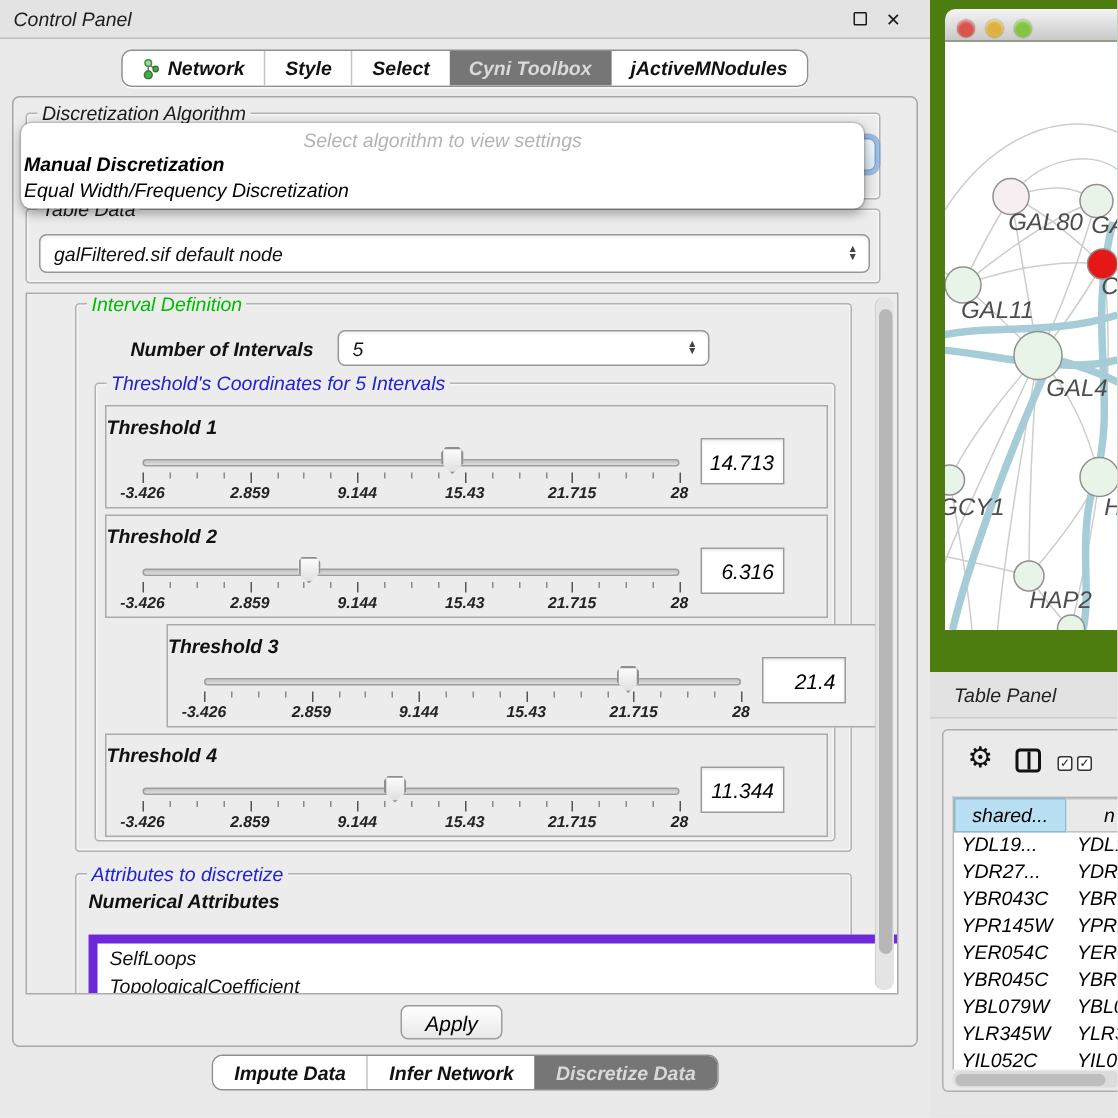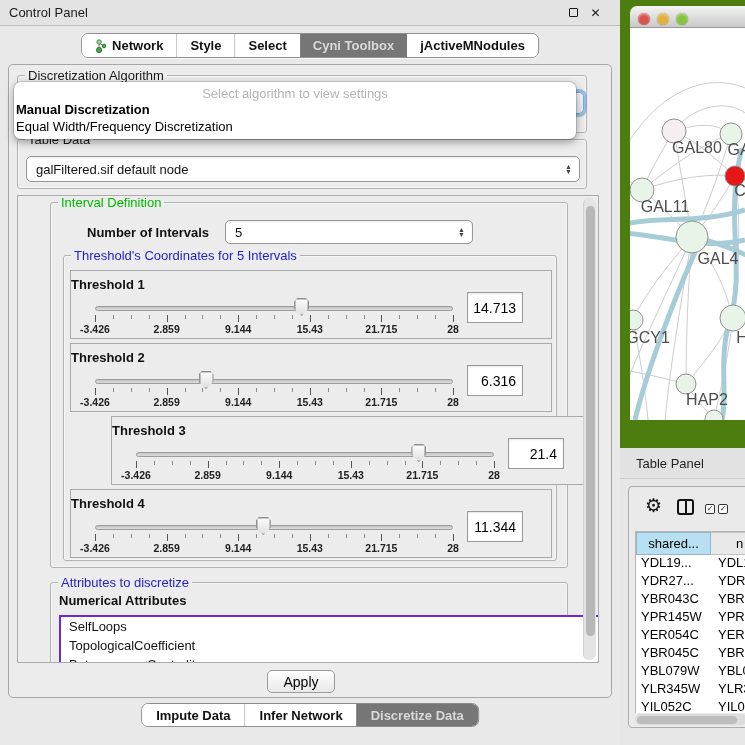--- a/index.html
+++ b/index.html
@@ -1,18 +1,18 @@
 <!DOCTYPE html>
 <html><head>
 <meta charset="utf-8">
 <style>
   * { margin:0; padding:0; box-sizing:border-box; }
   html,body { width:745px; height:745px; }
   body { font-family:"Liberation Sans","DejaVu Sans",sans-serif; background:#e9e9e9; position:relative; overflow:hidden; font-size:13px; color:#111; }
-  .abs { position:absolute; }
+  .abs { position:absolute;font-style:italic; }
 
   
   #ctrl { left:0; top:0; width:620px; height:745px; background:#e9e9e9; }
   #titlebar { left:0; top:0; width:620px; height:26px; background:#e3e3e3; border-bottom:1px solid #bdbdbd; }
   #titlebar .title { position:absolute; left:9px; top:5px; font-size:13px; color:#1c1c1c; }
   .winbtn { position:absolute; top:7px; width:13px; height:13px; text-align:center; line-height:12px; font-size:12px; color:#1a1a1a; cursor:default; }
   #floatbtn { right:40px; }
   #floatbtn .sq { display:inline-block; width:9px; height:9px; border:1.5px solid #1a1a1a; border-radius:1px; margin-top:1px; }
   #closebtn { right:18px; font-weight:bold; }
 
@@ -53,21 +53,21 @@
   .track { position:absolute; left:24px; top:35px; width:358px; height:5px; background:linear-gradient(#c2c2c2,#dedede); border:1px solid #9c9c9c; border-radius:3px; }
   .thumbp { position:absolute; top:27px; width:15px; height:18px; background:linear-gradient(#ffffff,#dcdcdc); clip-path:polygon(50% 100%, 0 60%, 0 20%, 20% 0, 80% 0, 100% 20%, 100% 60%); box-shadow:inset 0 0 0 1.5px #8f8f8f; }
   .ticks { position:absolute; left:24px; top:44px; width:358px; height:8px; }
   .tick { position:absolute; top:0; width:1px; height:4px; background:#8a8a8a; }
   .tick.major { height:7px; background:#555; }
   .ticklabels { position:absolute; left:24px; top:52px; width:358px; height:12px;text-align:center; }
   .ticklabel { position:absolute; transform:translateX(-50%); font-size:10.5px; font-weight:bold; color:#222; white-space:nowrap; }
   .valbox { position:absolute; left:396px; top:21px; width:56px; height:31px; background:#fff; border:1px solid #9a9a9a; font-size:14px; color:#000; display:flex; align-items:center; justify-content:flex-end; padding-right:6px; box-shadow:inset 0 1px 2px rgba(0,0,0,.1); }
 
   
-  #attrlist { position:absolute; left:8px; top:32px; width:586px; height:72px; background:#fff; border:2px solid #6d28d9; overflow:hidden; }
+  #attrlist { position:absolute; left:8px; top:40px; width:586px; height:72px; background:#fff; border:6px solid #6d28d9; overflow:hidden; }
   #attrlist .item { font-size:13px; line-height:19px; padding-left:8px; color:#111; }
   #attrlist .lscroll { position:absolute; right:1px; top:1px; width:12px; bottom:1px; background:#ececec; }
   #attrlist .lscroll .thumb { position:absolute; top:2px; left:1.5px; width:9px; height:42px; background:#b2b2b2; border-radius:5px; }
 
   #applybtn { left:267px; top:670px; width:68px; height:23px; background:linear-gradient(#ffffff,#e8e8e8); border:1px solid #9c9c9c; border-radius:5px; font-size:14px; color:#000; display:flex; align-items:center; justify-content:center; }
 
   #bottomtabs { left:310px; top:703px; transform:translateX(-50%); display:flex; height:24px; border:1px solid #8f8f8f; border-radius:7px; background:#fff; overflow:hidden; white-space:nowrap; }
   .btab { display:flex; align-items:center; padding:0 14px; font-size:13px; font-weight:bold; color:#111; background:#fff; }
   .btab.sep { border-left:1px solid #c4c4c4; }
   .btab.sel { background:#767676; color:#d9d9d9; }

